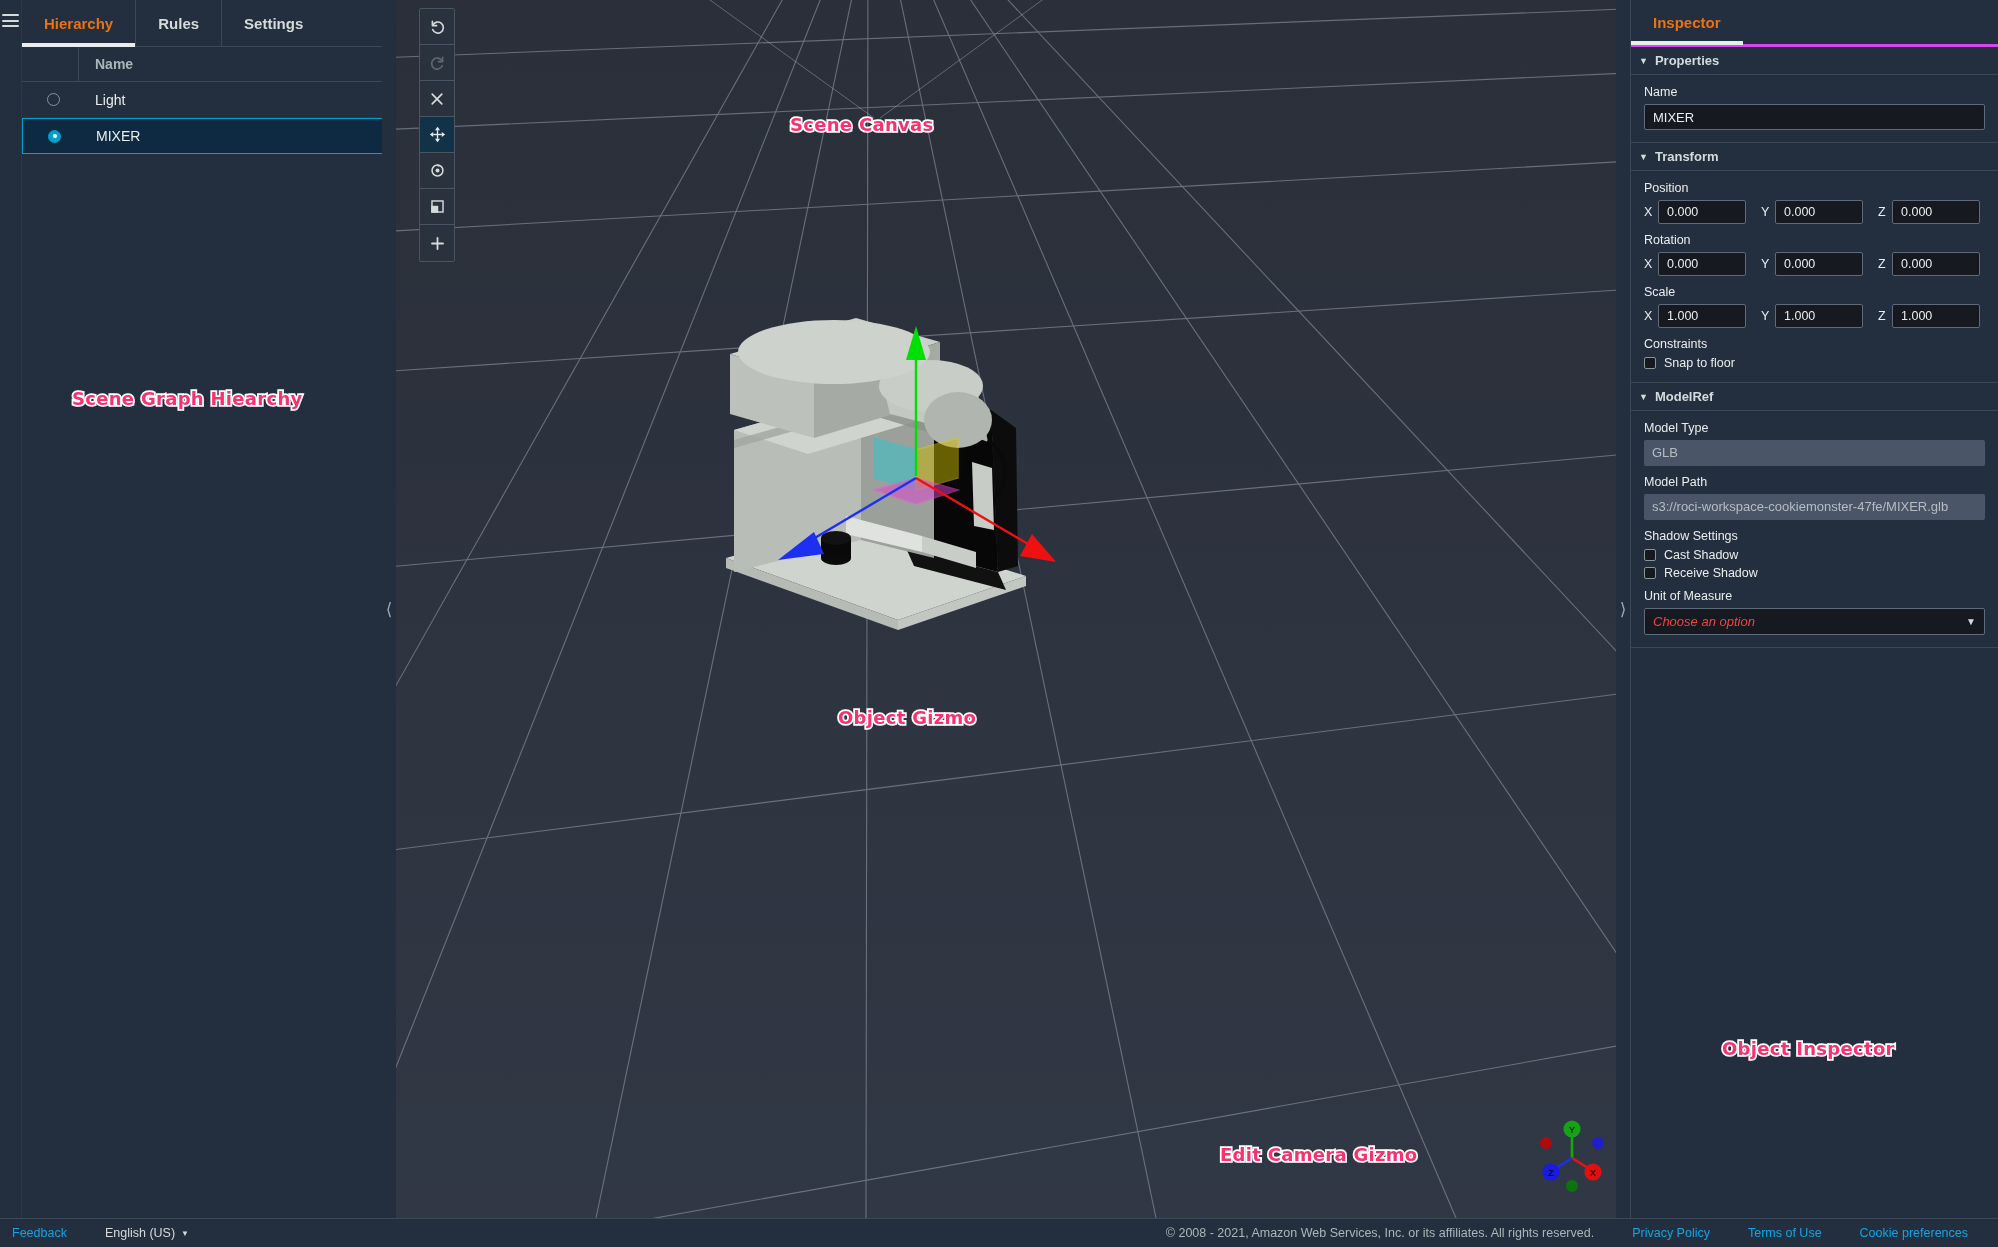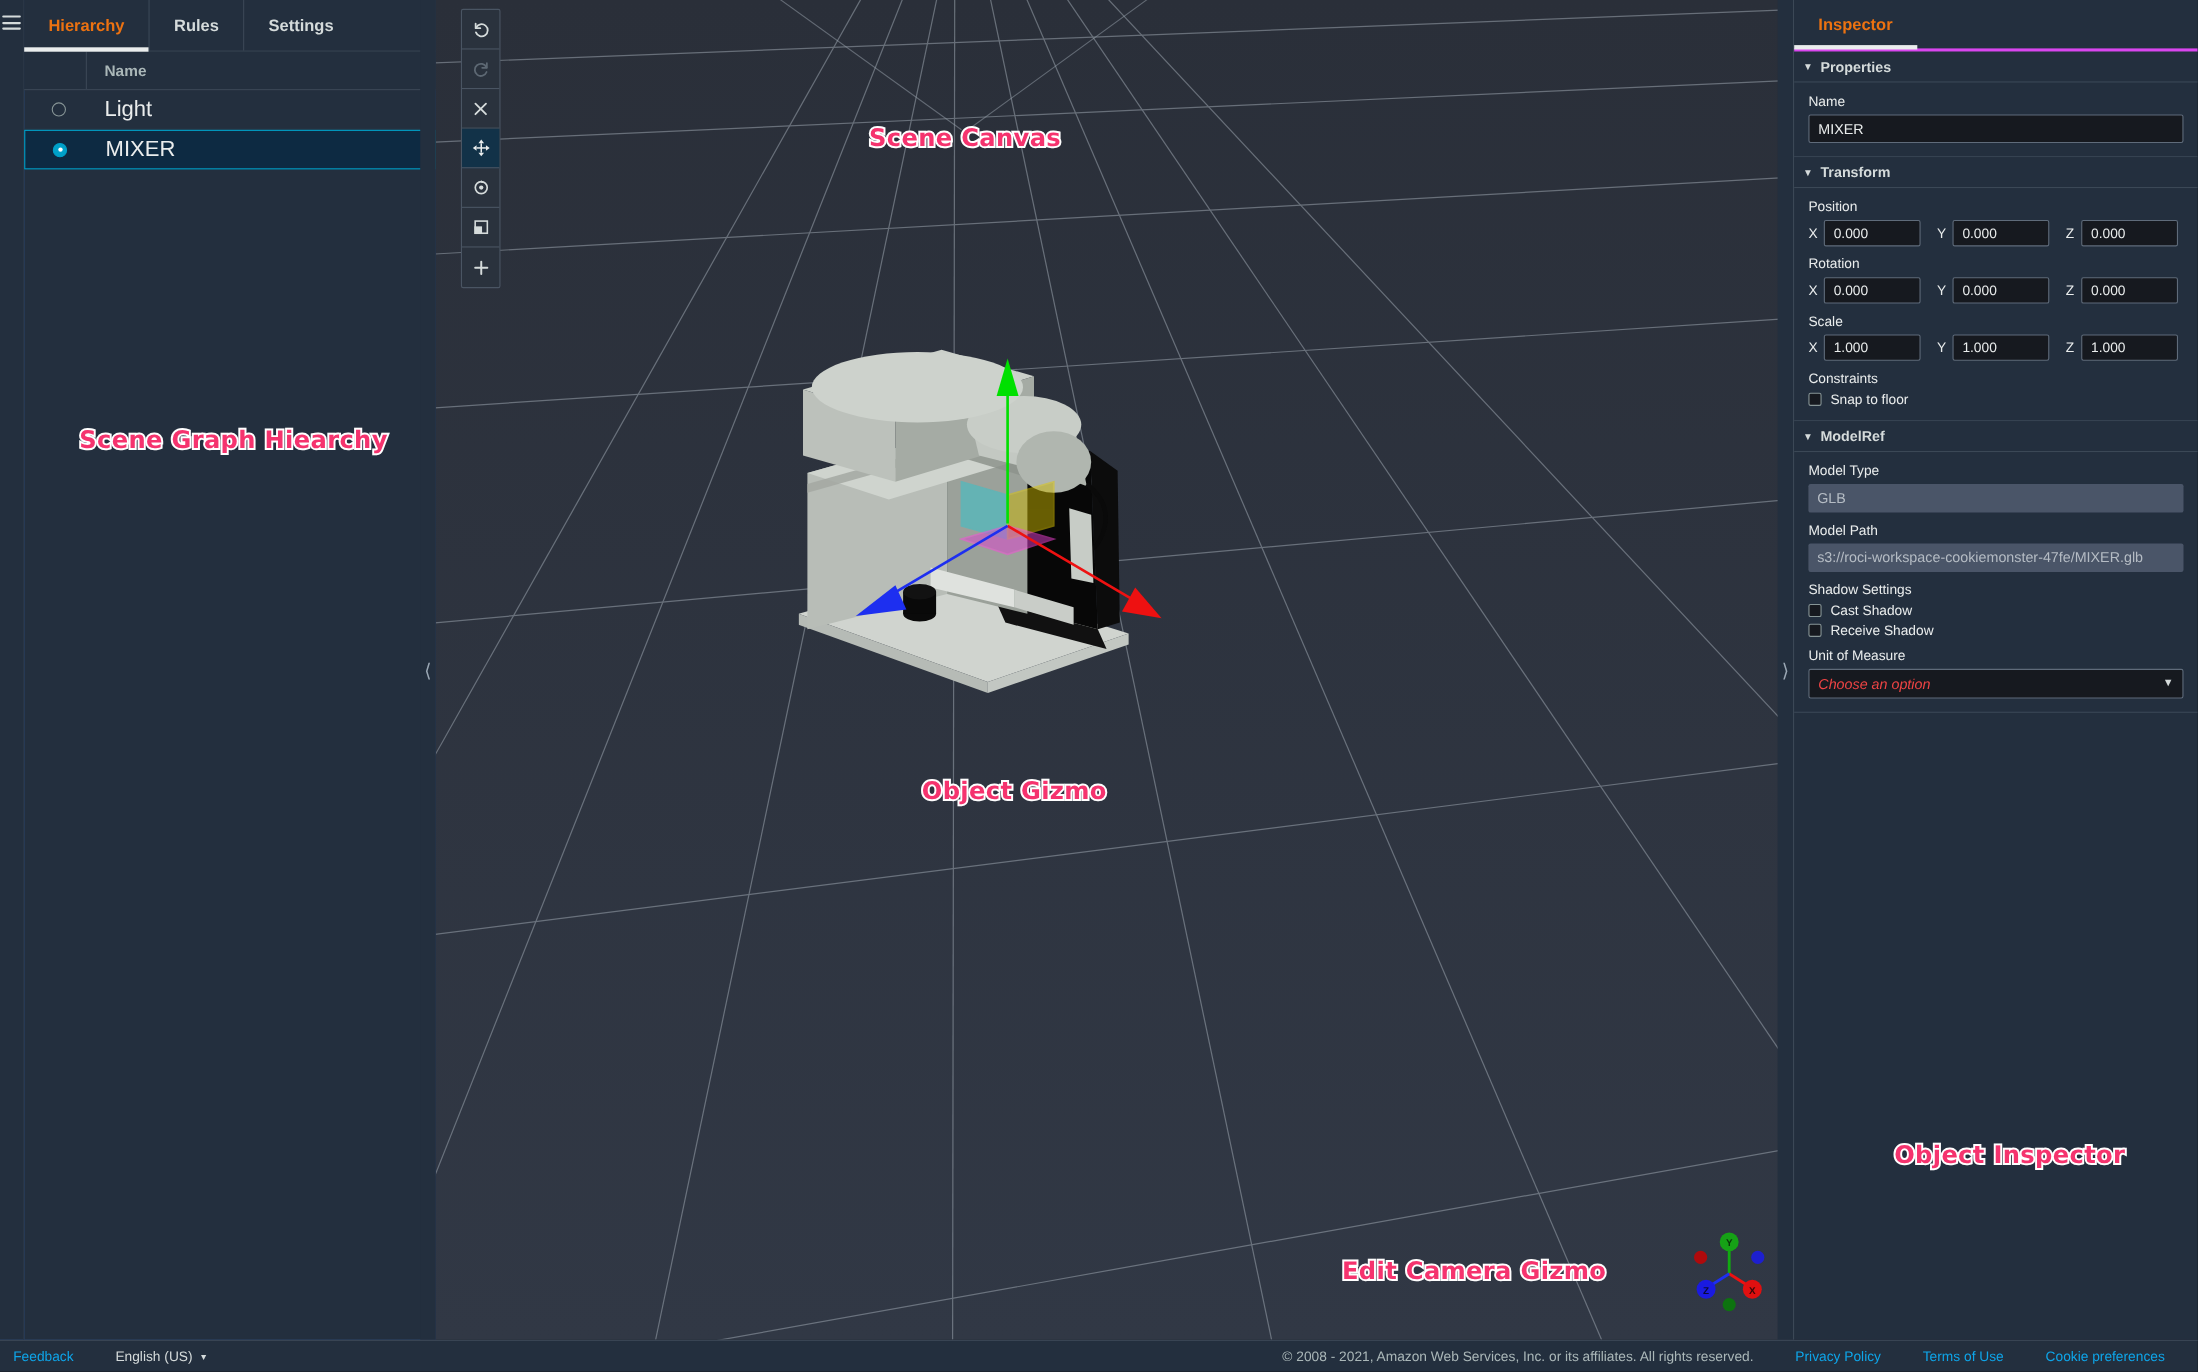--- a/index.html
+++ b/index.html
@@ -79,21 +79,21 @@
   }
   .row.selected {
     background: #0d2a42;
     border: 1px solid #00a1c9;
   }
   .row.selected .radio {
     border-color: #00a1c9; background: #00a1c9;
     display:flex; align-items:center; justify-content:center;
   }
   .radio .dot { width:4px; height:4px; border-radius:50%; background:#fff; }
-  .row-label { padding-left: 16px; font-size: 20px; color: #eaeded; }
+  .row-label { padding-left: 16px; font-size: 14px; color: #eaeded; }
 
   
   #canvas-wrap {
     position: absolute; left: 396px; top: 0;
     width: 1234px; height: 1218px;
     overflow: hidden;
     background: #2e3440;
   }
   #grid-svg { position:absolute; left:0; top:0; }
 
@@ -131,21 +131,21 @@
   .tool svg { display:block; }
 
   
   #camera-gizmo { position:absolute; right: 18px; bottom: 22px; width: 80px; height: 80px; z-index: 11; }
 
   
   .anno {
     position: absolute;
     font-family: "DejaVu Sans", sans-serif;
     font-weight: bold;
-    font-size: 22px;
+    font-size: 18px;
     color: #f5336e;
     letter-spacing: 0.3px;
     white-space: nowrap;
     z-index: 40;
     -webkit-text-stroke: 3.5px #ffffff;
     paint-order: stroke fill;
   }
   .anno-inner { position:relative; }
 
   

